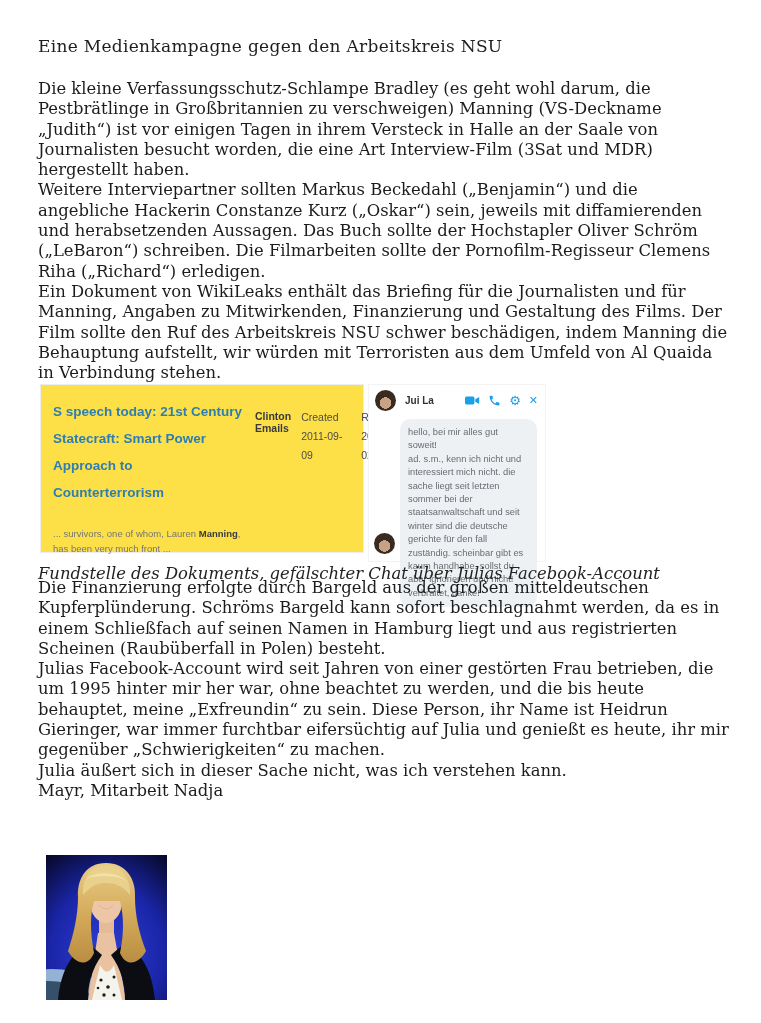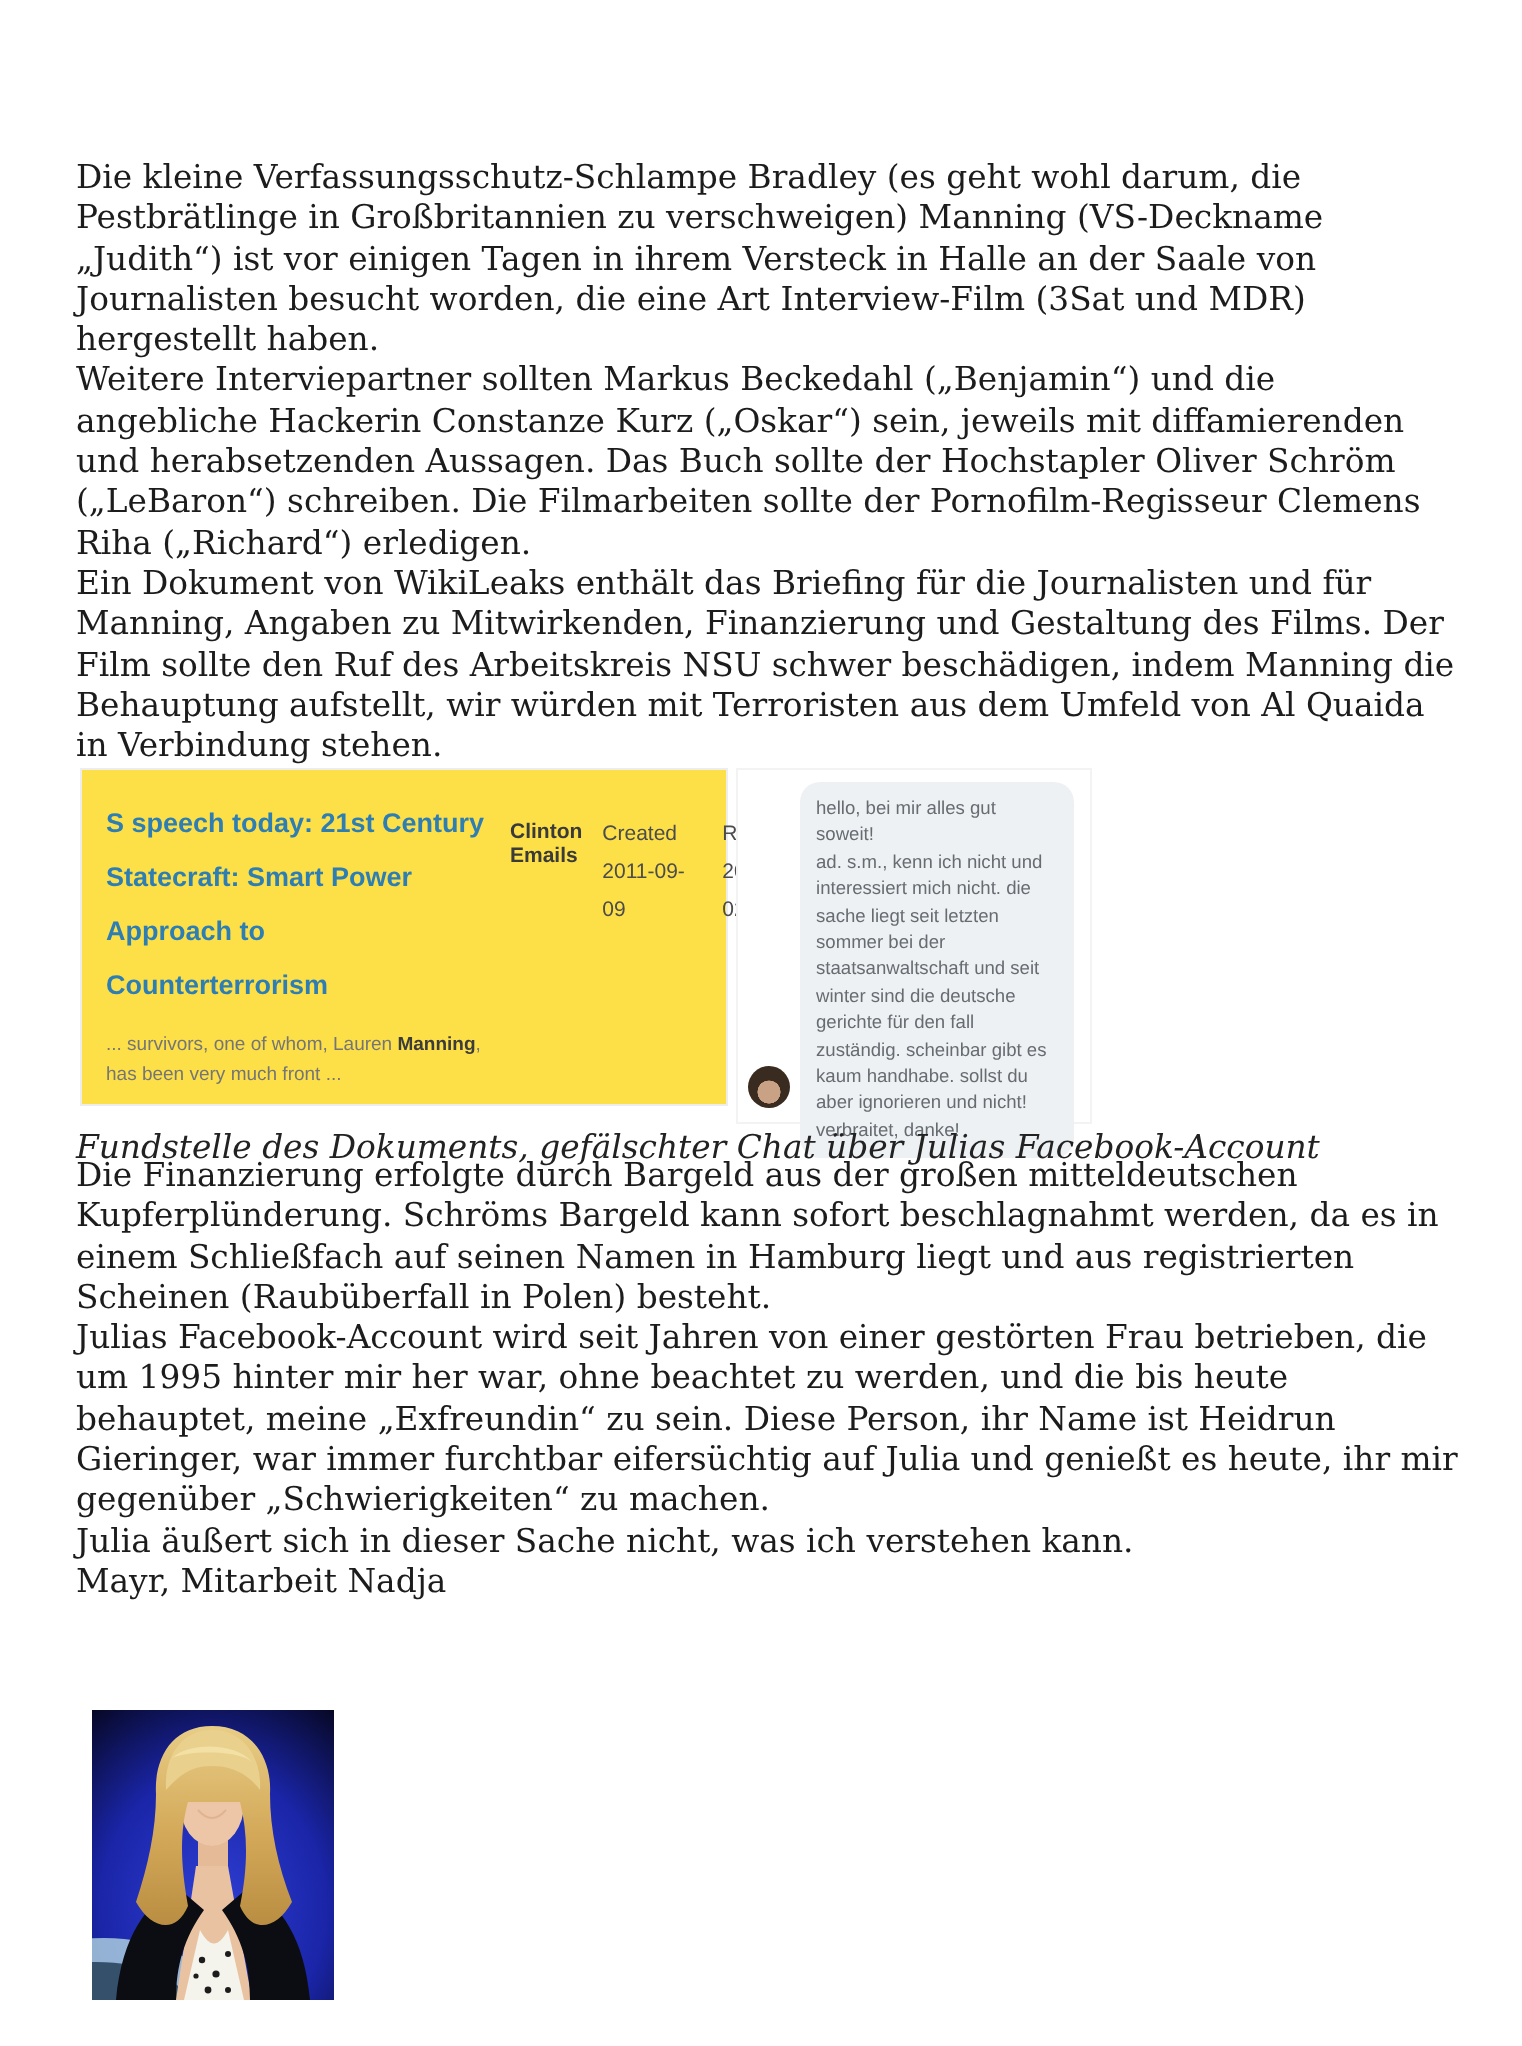--- a/index.html
+++ b/index.html
@@ -35,21 +35,21 @@
     width:324px; height:169px; background:#fde047;
     border:1px solid #ededed;
     font-family:"Liberation Sans", sans-serif;
     display:flex; padding:11px 6px 8px 12px;
   }
   .wl-left { width:200px; }
   .wl-title {
     color:#2e7eb3; font-weight:bold; font-size:13.5px; line-height:27px;
     text-decoration:none; display:block; margin-top:2px;
   }
-  .wl-snippet { font-size:9.5px; color:#757575; line-height:15px; margin-top:9px; }
+  .wl-snippet { font-size:9.5px; color:#757575; line-height:15px; margin-top:20px; }
   .wl-snippet b { color:#3c3c3c; }
   .wl-right { width:104px; margin-left:8px; display:flex; flex-direction:row; align-items:flex-start; }
   .wl-collection { font-size:10.5px; font-weight:bold; color:#3a3a3a; margin:14px 0 6px 2px; }
   .wl-logo { margin-left:10px; }
   .wl-dates { display:flex; gap:14px; margin-top:12px; }
   .wl-date-col { width:46px; font-size:10.5px; color:#4c4c4c; line-height:19px; }
   .wl-date-label { display:block; }
   .wl-date-value { display:block; word-break:break-all; }
 
   
@@ -84,20 +84,21 @@
   }
 
   
   .portrait { position:absolute; left:46px; top:855px; width:121px; height:145px; }
 </style>
 </head>
 <body>
 
 <div class="page">
 
+  <div class="doc-title">Eine Medienkampagne gegen den Arbeitskreis NSU</div>
 
   <div class="text-block" id="block1">
     <p>Die kleine Verfassungsschutz-Schlampe Bradley (es geht wohl darum, die Pestbrätlinge in Großbritannien zu verschweigen) Manning (VS-Deckname „Judith“) ist vor einigen Tagen in ihrem Versteck in Halle an der Saale von Journalisten besucht worden, die eine Art Interview-Film (3Sat und MDR) hergestellt haben.</p>
     <p>Weitere Interviepartner sollten Markus Beckedahl („Benjamin“) und die angebliche Hackerin Constanze Kurz („Oskar“) sein, jeweils mit diffamierenden und herabsetzenden Aussagen. Das Buch sollte der Hochstapler Oliver Schröm („LeBaron“) schreiben. Die Filmarbeiten sollte der Pornofilm-Regisseur Clemens Riha („Richard“) erledigen.</p>
     <p>Ein Dokument von WikiLeaks enthält das Briefing für die Journalisten und für Manning, Angaben zu Mitwirkenden, Finanzierung und Gestaltung des Films. Der Film sollte den Ruf des Arbeitskreis NSU schwer beschädigen, indem Manning die Behauptung aufstellt, wir würden mit Terroristen aus dem Umfeld von Al Quaida in Verbindung stehen.</p>
   </div>
 
   <div class="media-row">
 
     <div class="wl-card">
@@ -125,20 +126,39 @@
           </div>
           <div class="wl-date-col">
             <span class="wl-date-label">Released</span>
             <span class="wl-date-value">2018-02-02</span>
           </div>
         </div>
       </div>
     </div>
 
     <div class="chat-card">
+      <div class="chat-header">
+        <div class="chat-avatar"></div>
+        <div class="chat-name">Jui La</div>
+        <div class="chat-actions">
+          <span class="icn">
+            <svg width="15" height="11" viewBox="0 0 19 12">
+                <rect x="0" y="1" width="12" height="10" rx="2" fill="#1ba0e8"></rect>
+                <polygon points="13,4.5 18,1.5 18,10.5 13,7.5" fill="#1ba0e8"></polygon>
+              </svg>
+          </span>
+          <span class="icn">
+            <svg width="13" height="13" viewBox="0 0 24 24">
+                <path fill="#1ba0e8" d="M6.62 10.79c1.44 2.83 3.76 5.14 6.59 6.59l2.2-2.2c.27-.27.67-.36 1.02-.24 1.12.37 2.33.57 3.57.57.55 0 1 .45 1 1V20c0 .55-.45 1-1 1-9.39 0-17-7.61-17-17 0-.55.45-1 1-1h3.5c.55 0 1 .45 1 1 0 1.25.2 2.45.57 3.57.11.35.03.74-.25 1.02l-2.2 2.2z"></path>
+              </svg>
+          </span>
+          <span class="icn gear-glyph">⚙</span>
+          <span class="icn close-glyph">✕</span>
+        </div>
+      </div>
       <div class="chat-bubble">hello, bei mir alles gut soweit!
 ad. s.m., kenn ich nicht und interessiert mich nicht. die sache liegt seit letzten sommer bei der staatsanwaltschaft und seit winter sind die deutsche gerichte für den fall zuständig. scheinbar gibt es kaum handhabe. sollst du aber ignorieren und nicht! verbraitet, danke!</div>
       <div class="chat-avatar-bottom"></div>
     </div>
   </div>
 
   <div class="caption">Fundstelle des Dokuments, gefälschter Chat über Julias Facebook-Account</div>
 
   <div class="text-block" id="block2">
     <p>Die Finanzierung erfolgte durch Bargeld aus der großen mitteldeutschen Kupferplünderung. Schröms Bargeld kann sofort beschlagnahmt werden, da es in einem Schließfach auf seinen Namen in Hamburg liegt und aus registrierten Scheinen (Raubüberfall in Polen) besteht.</p>

